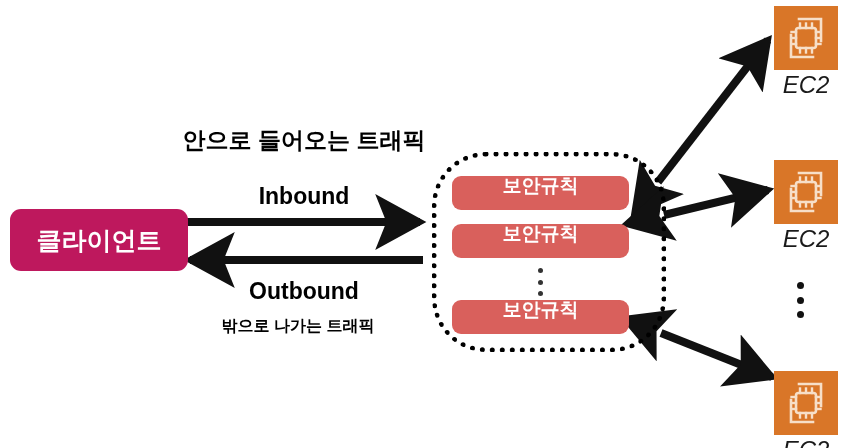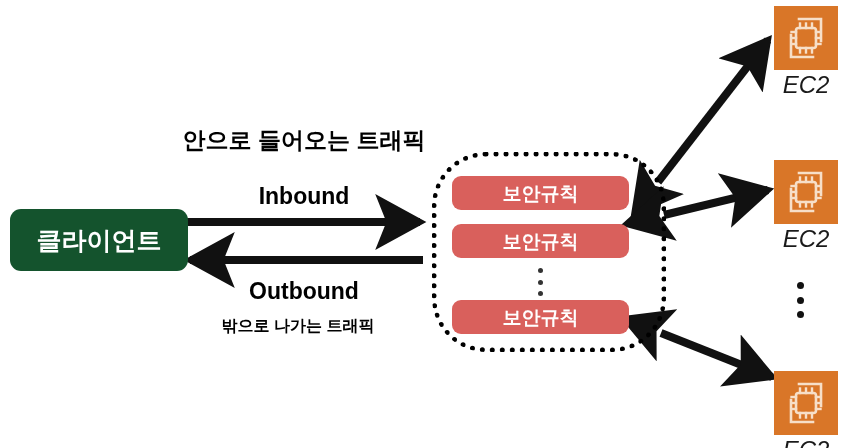--- a/index.html
+++ b/index.html
@@ -30,21 +30,21 @@
     pointer-events: none;
   }
 
   
   .client-box {
     position: absolute;
     left: 10px;
     top: 209px;
     width: 178px;
     height: 62px;
-    background: #14532d;
+    background: #be185d;
     border-radius: 11px;
     display: flex;
     align-items: center;
     justify-content: center;
   }
   .client-label {
     color: #ffffff;
     font-size: 25px;
     font-weight: bold;
     letter-spacing: 0px;
@@ -118,21 +118,20 @@
   }
 
   .rule-pill {
     position: absolute;
     left: 0;
     width: 177px;
     height: 34px;
     background: #d9605c;
     border-radius: 9px;
     display: flex;
-    align-items: center;
     justify-content: center;
   }
   .rule-pill-text {
     color: #ffffff;
     font-size: 19px;
     font-weight: bold;
     white-space: nowrap;
     line-height: 1;
   }
   .rule-1 { top: 0px; }

